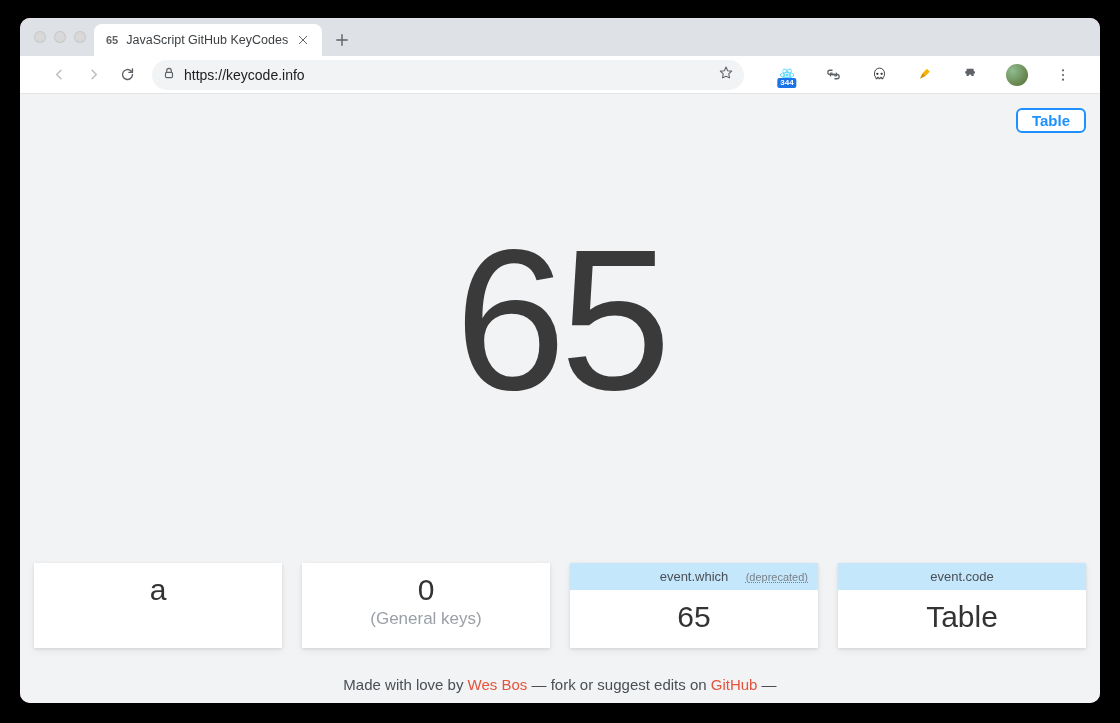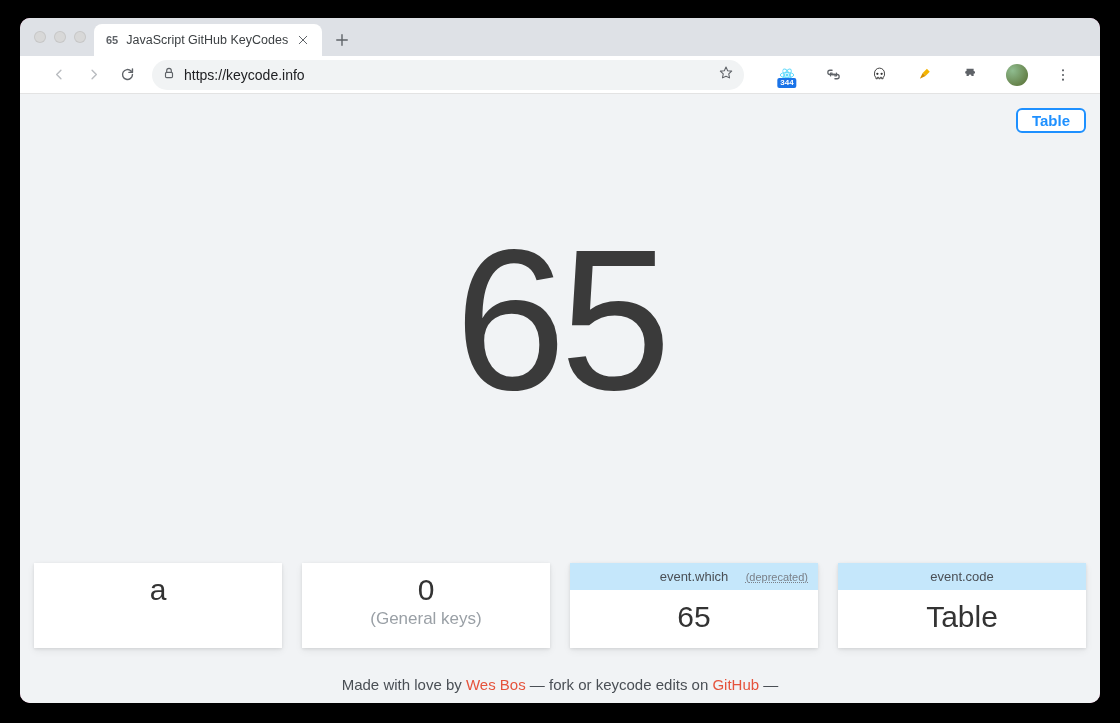--- a/index.html
+++ b/index.html
@@ -371,18 +371,18 @@
           <span>event.code</span>
         </div>
         <div class="card-body">
           <div class="card-value">Table</div>
         </div>
       </div>
 
     </div>
 
     <div class="footer-line">
-      <span>Made with love by </span><a href="#">Wes Bos</a><span> — fork or keycode edits on </span><a href="#">GitHub</a><span> —</span>
+      <span>Made with love by </span><a href="#">Wes Bos</a><span> — fork or suggest edits on </span><a href="#">GitHub</a><span> —</span>
     </div>
 
   </div>
 
 </div>
 
 </body></html>

